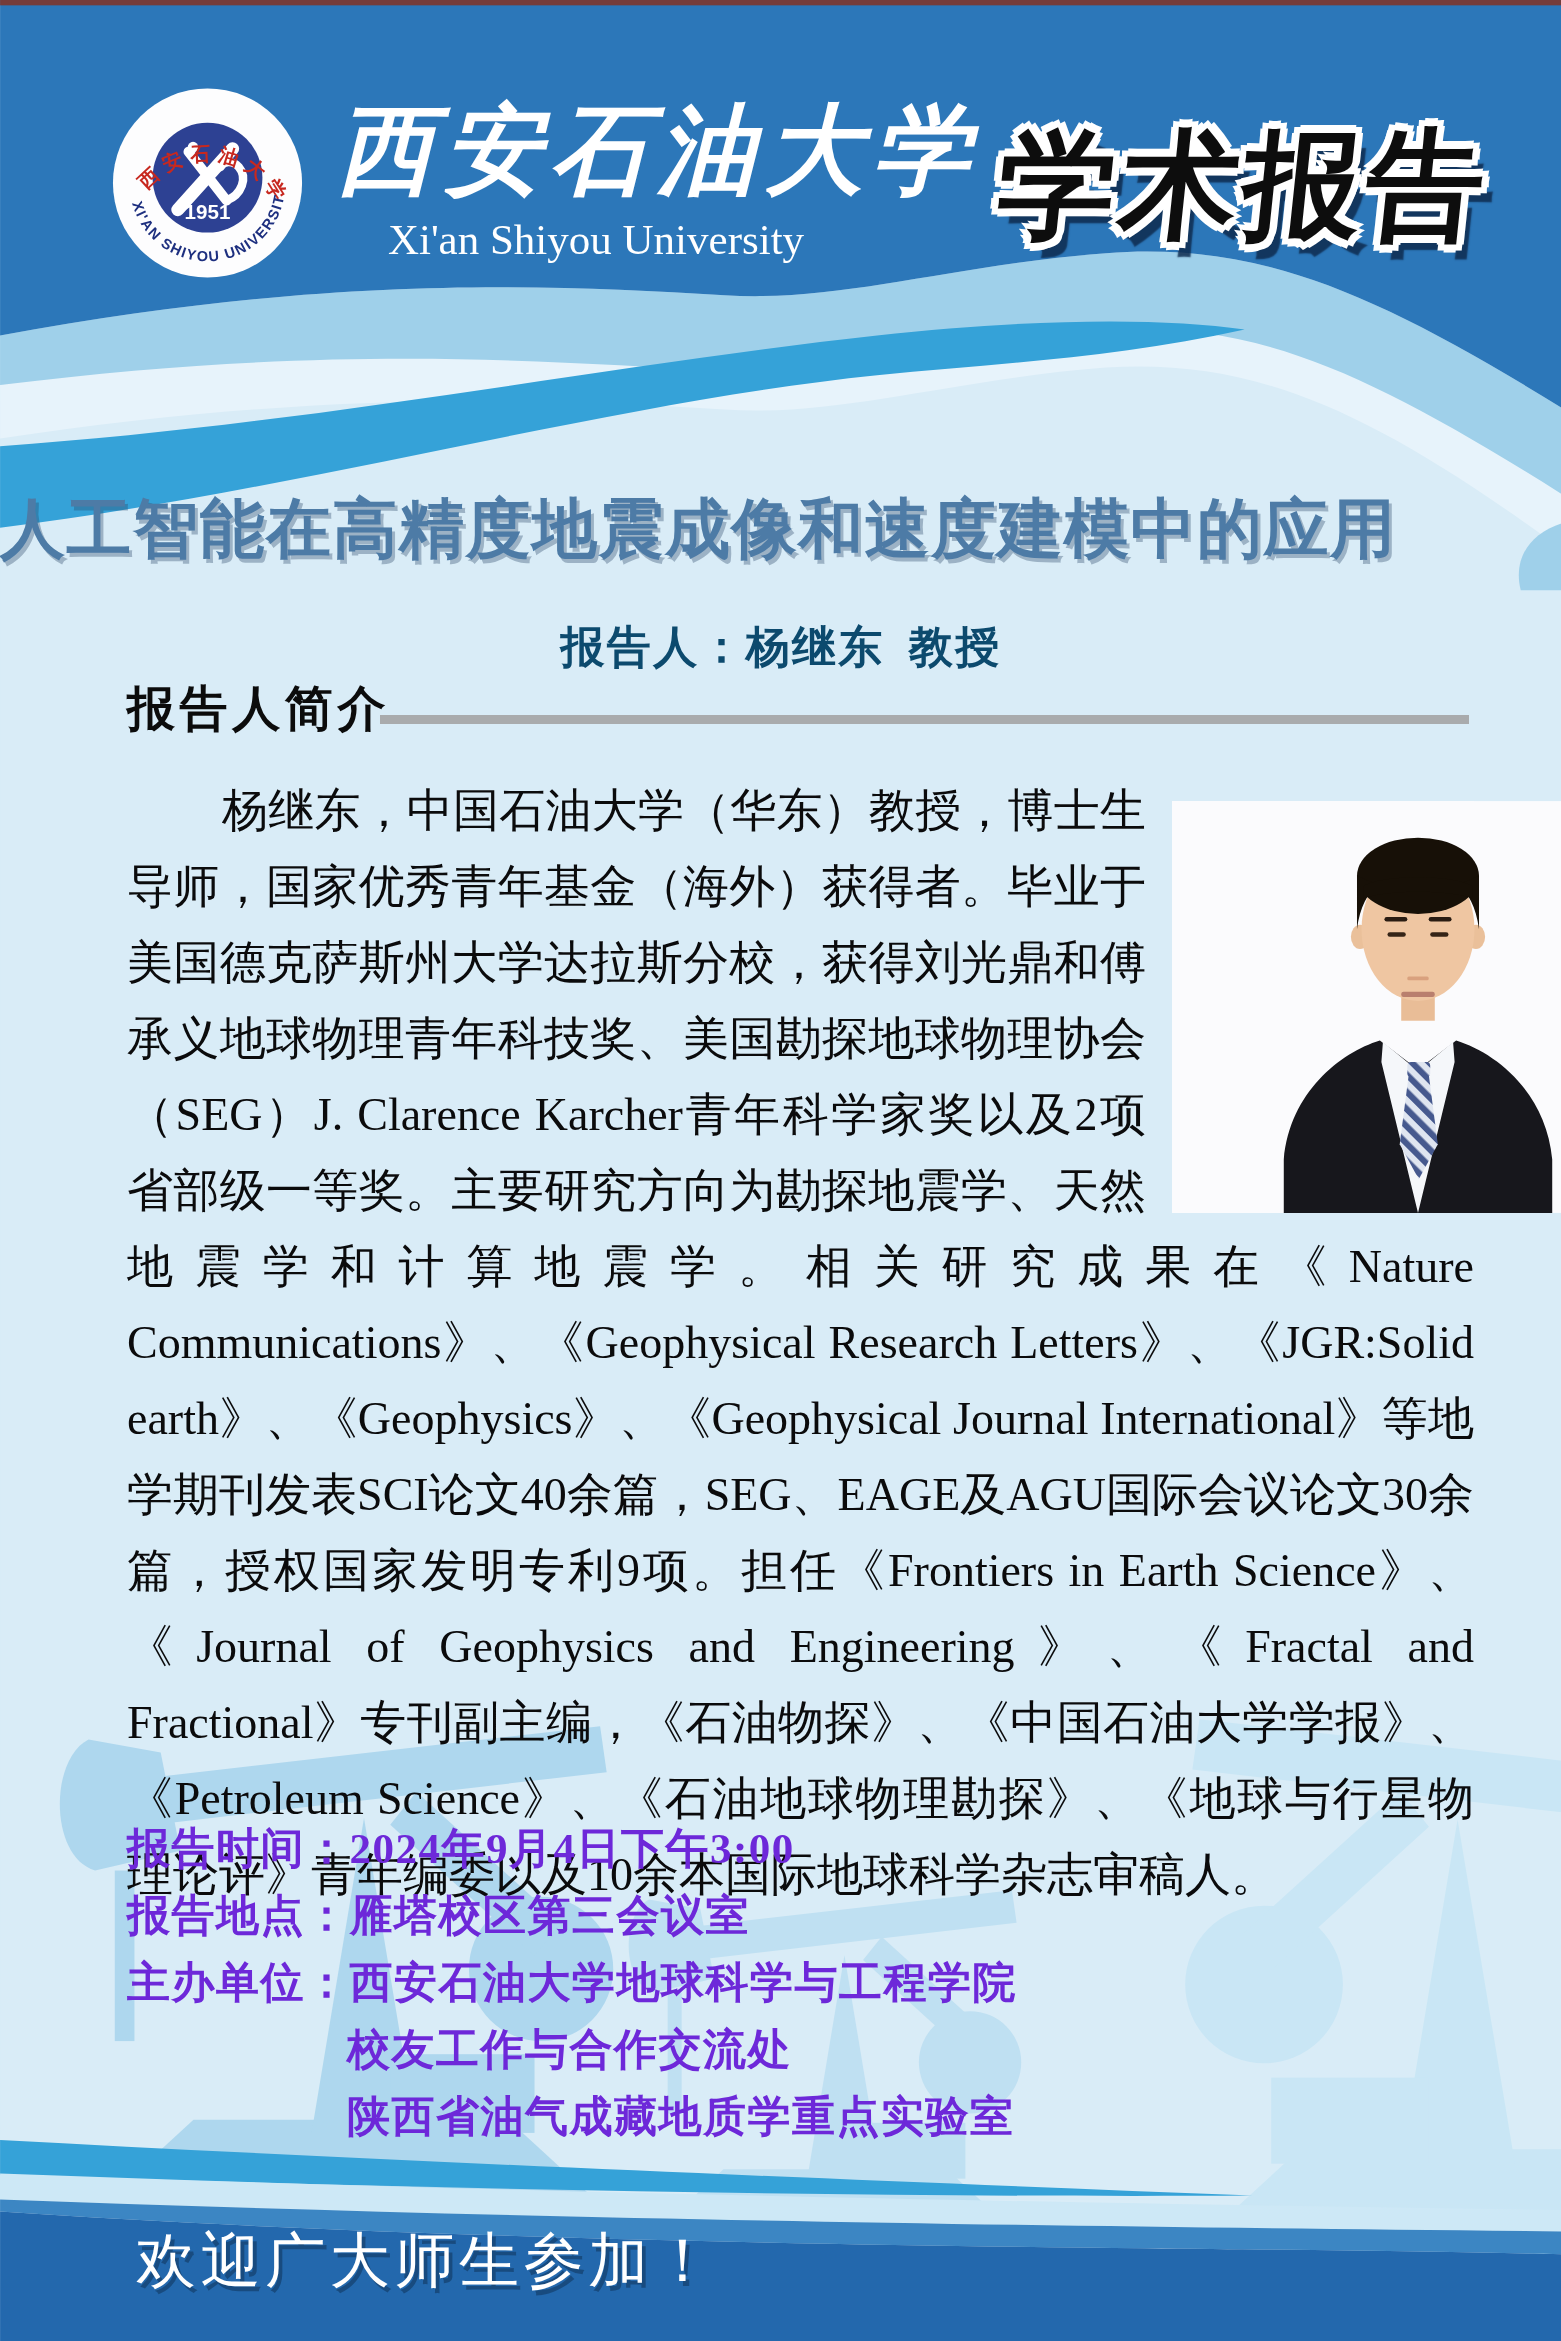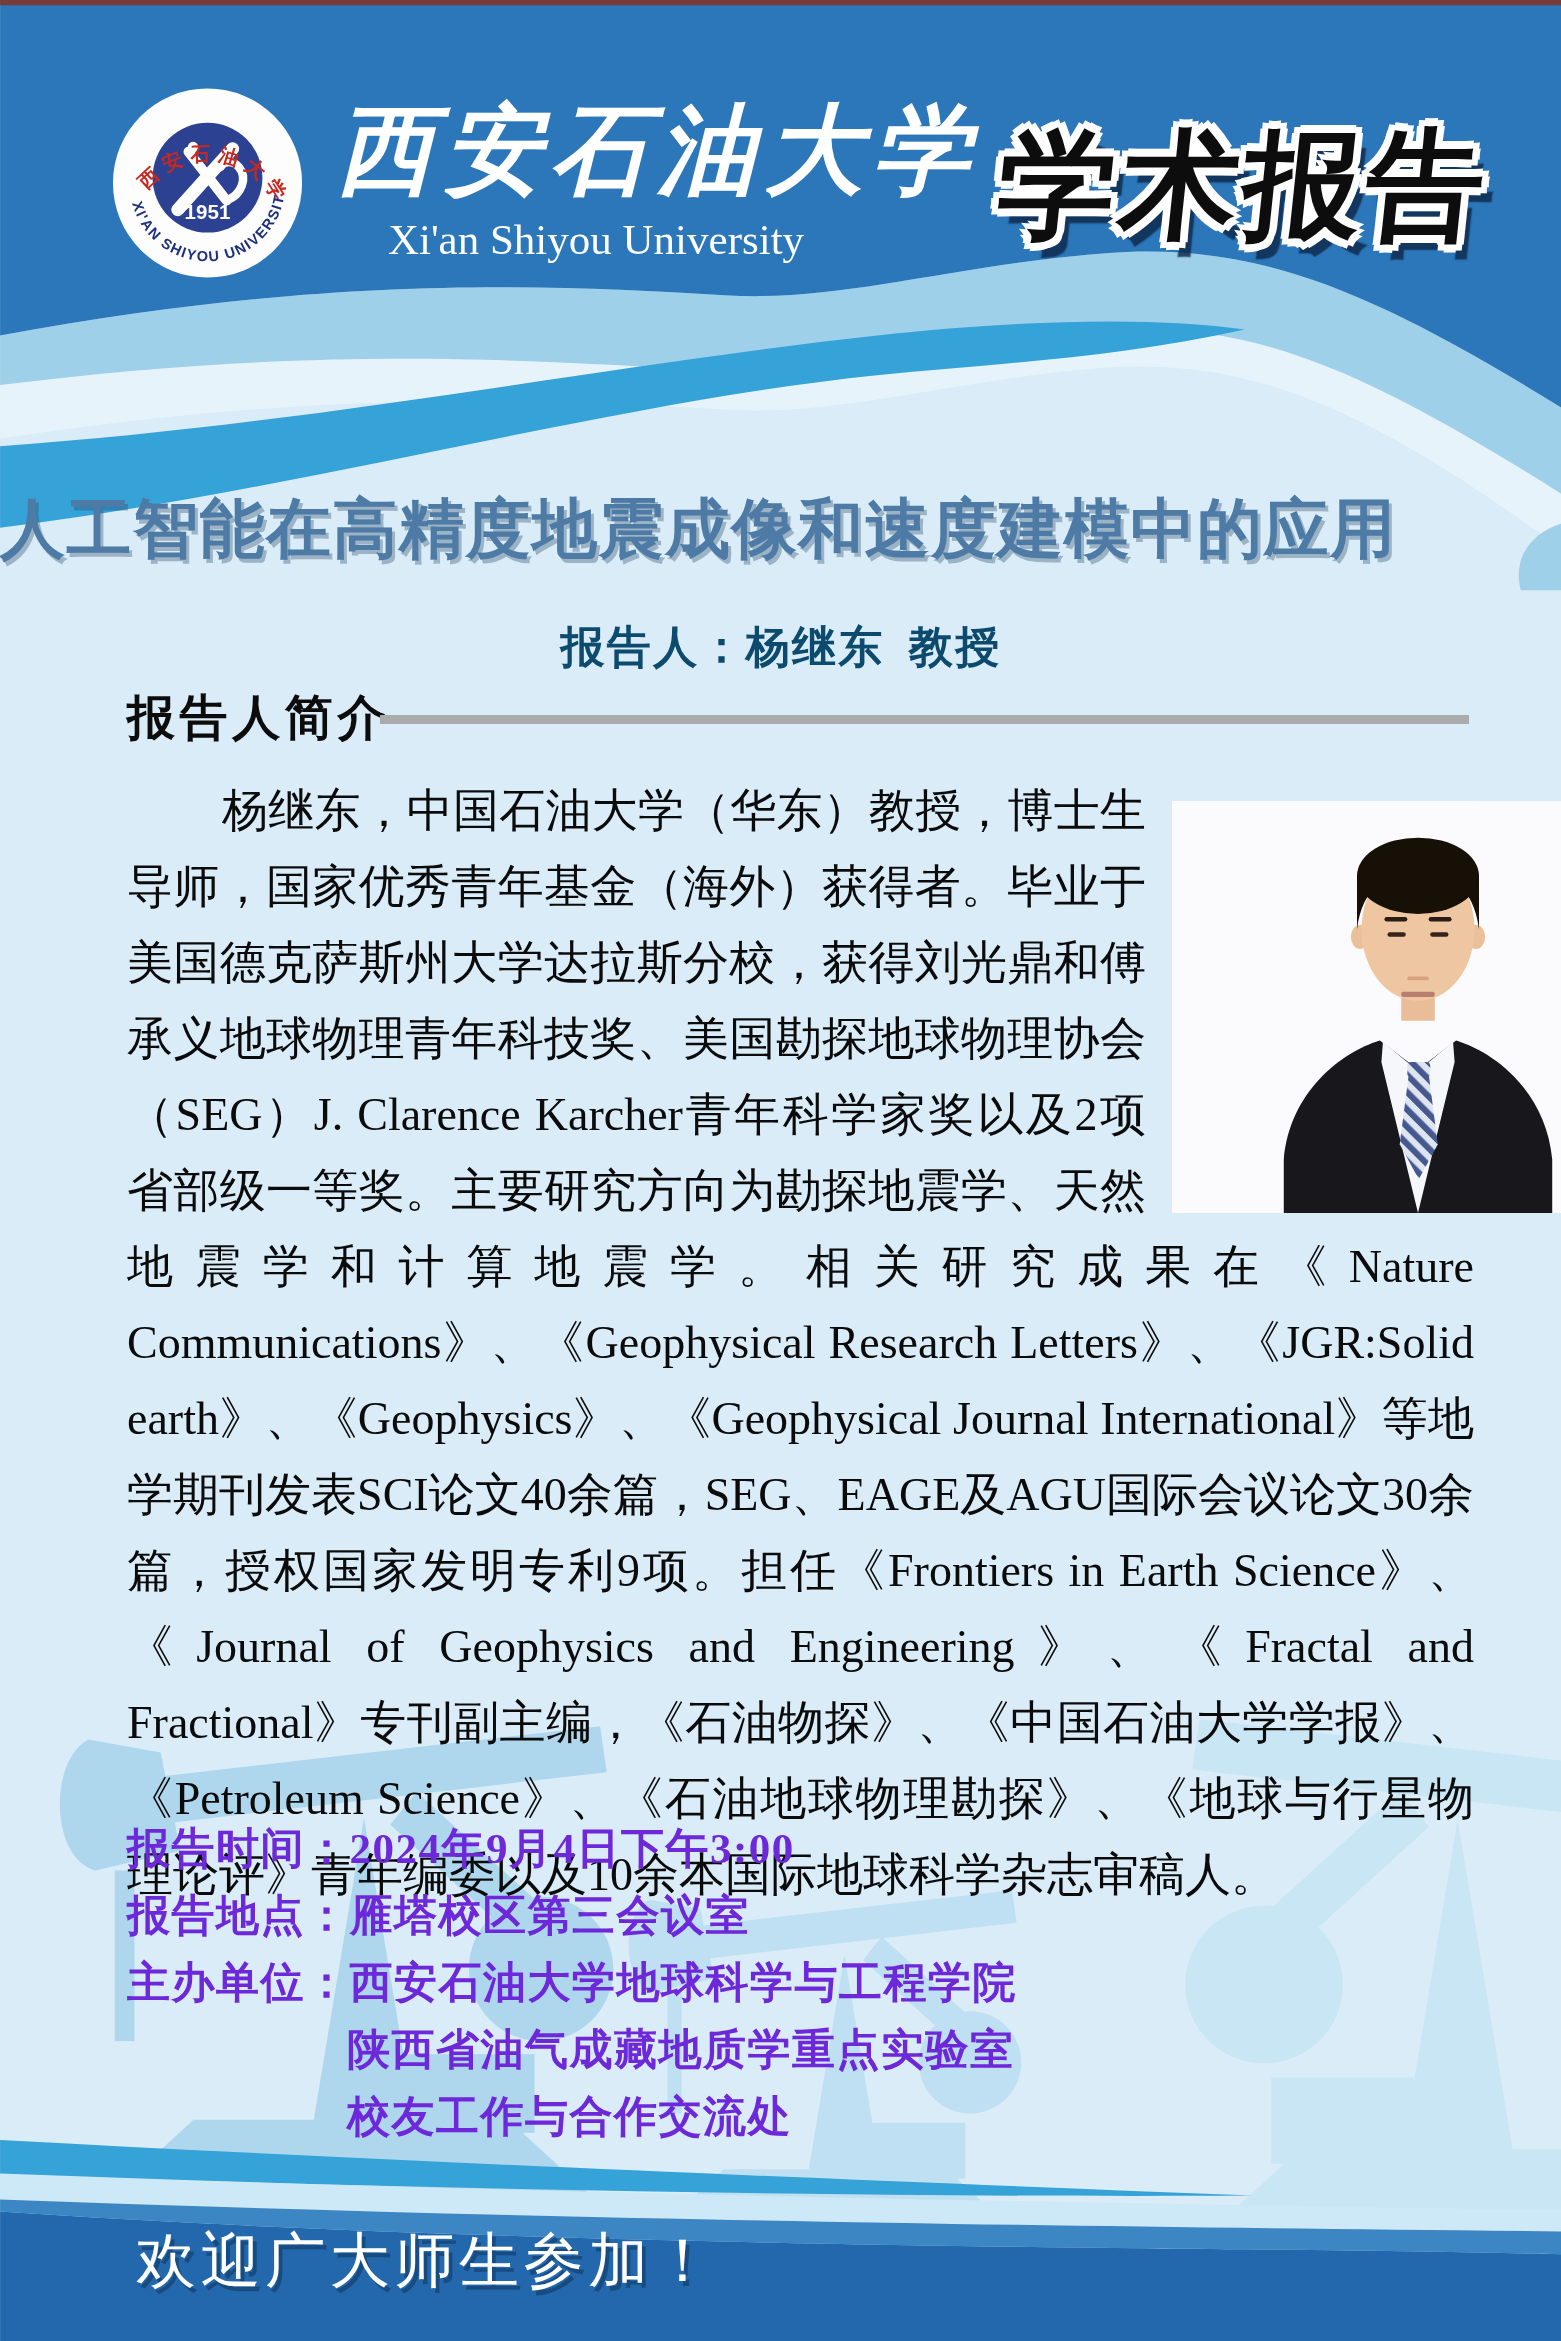--- a/index.html
+++ b/index.html
@@ -44,21 +44,21 @@
   .subtitle{
     left:0;top:618px;width:1562px;text-align:center;
     font-size:44px;font-weight:900;color:#0c4a6e;letter-spacing:2.3px;
     white-space:nowrap;
   }
   .subtitle .gap{margin-left:0.55em;}
 
   
   .sec-heading{
     left:127px;top:677px;font-size:48px;font-weight:900;color:#0c0c0c;
-    letter-spacing:4.6px;white-space:nowrap;margin-top:9px;
+    letter-spacing:4.6px;white-space:nowrap;
   }
   .sec-rule{
     left:380px;top:715px;width:1089px;height:9.2px;background:#a9abad;
   }
   .bio{
     left:127px;top:773px;width:1347px;
     font-family:"Liberation Serif",serif;
     font-size:46px;line-height:76px;color:#0b0b0c;
     text-align:justify;text-indent:95px;
   }
@@ -221,21 +221,21 @@
   <div class="row">
     <span class="lbl">报告时间：</span><span class="val">2024年9月4日下午3:00</span>
   </div>
   <div class="row">
     <span class="lbl">报告地点：</span><span class="val">雁塔校区第三会议室</span>
   </div>
   <div class="row">
     <span class="lbl">主办单位：</span><span class="val">西安石油大学地球科学与工程学院</span>
   </div>
   <div class="row">
+    <span class="lbl"></span><span class="val">校友工作与合作交流处</span>
+  </div>
+  <div class="row">
     <span class="lbl"></span><span class="val">陕西省油气成藏地质学重点实验室</span>
   </div>
-  <div class="row">
-    <span class="lbl"></span><span class="val">校友工作与合作交流处</span>
-  </div>
 </div>
 
 <div class="layer footer-msg">欢迎广大师生参加！</div>
 
 
 </body></html>

